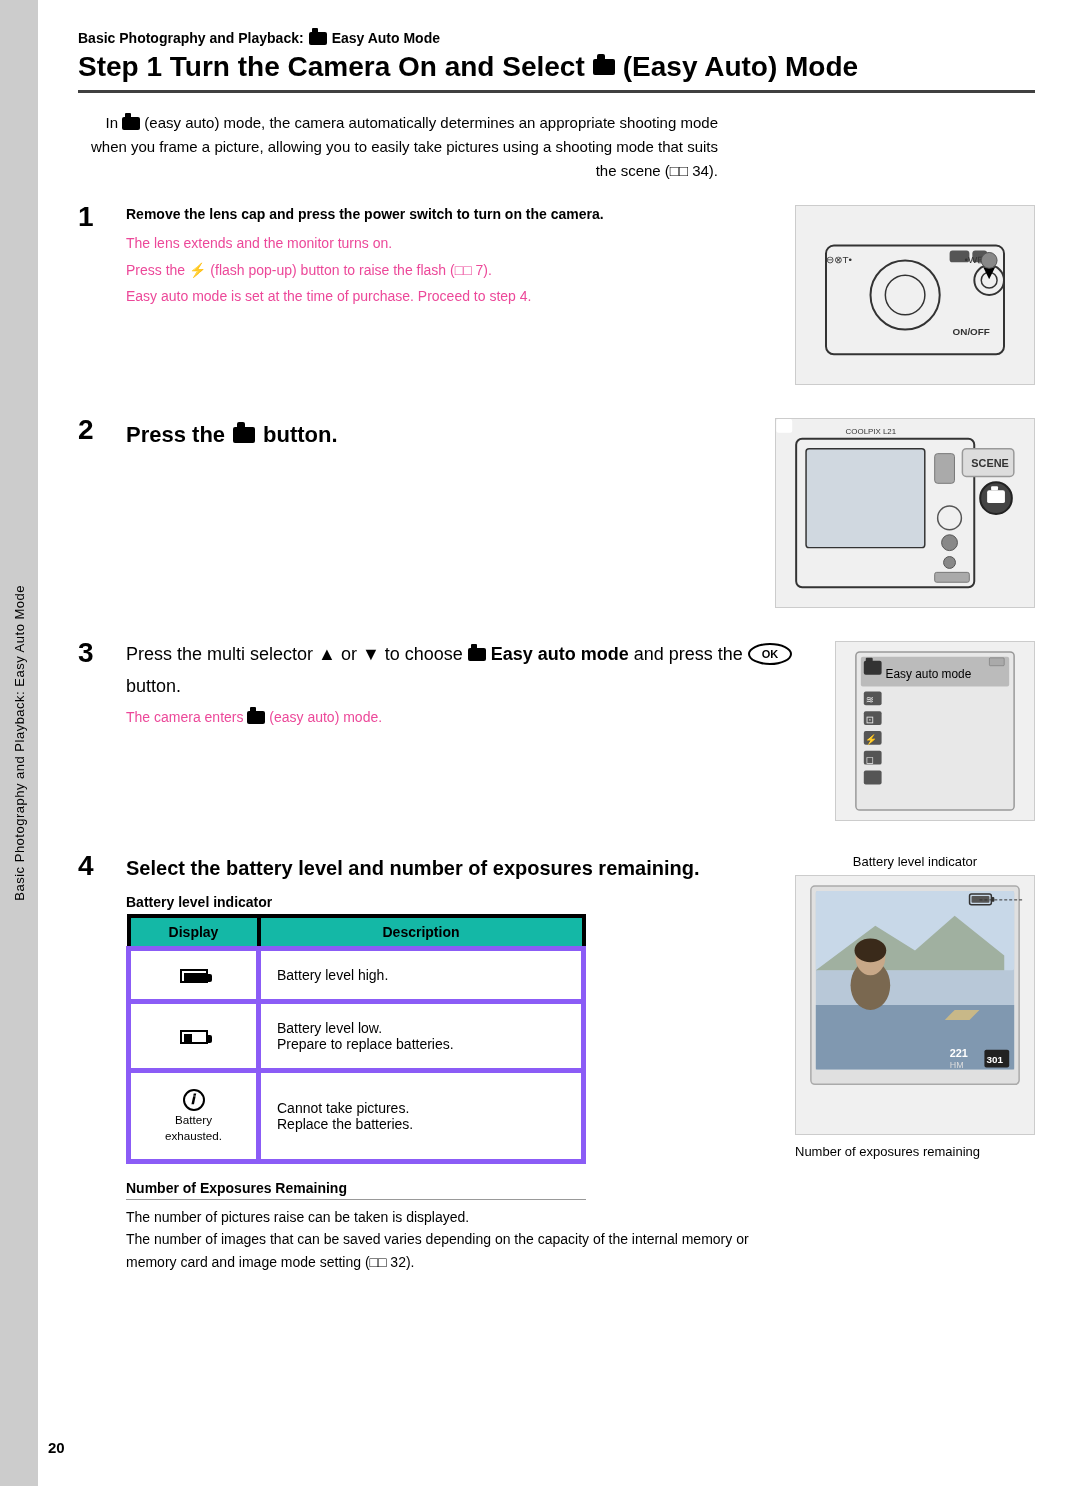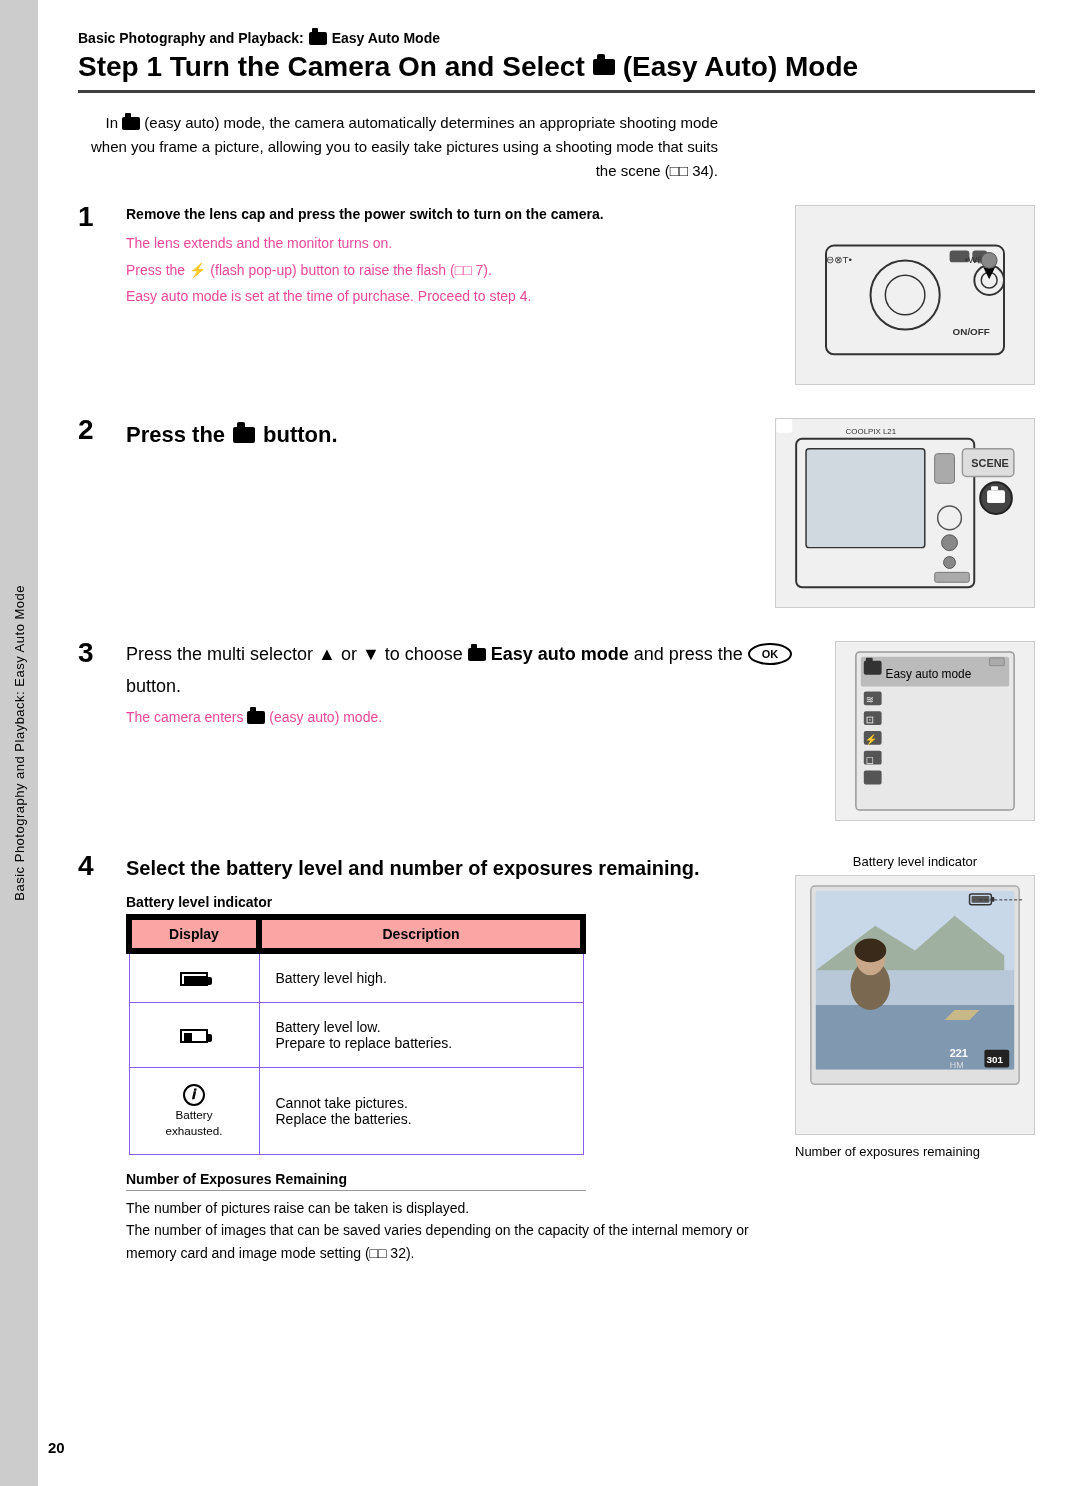--- a/index.html
+++ b/index.html
@@ -154,27 +154,27 @@
       font-weight: bold;
       margin-bottom: 4px;
     }
     .battery-table {
       border-collapse: collapse;
       width: 460px;
       font-size: 14px;
       margin-bottom: 16px;
     }
     .battery-table th {
-      background: #fca5a5;
-      border: 6px solid #000000;
+      background: #14b8a6;
+      border: 4px solid #000000;
       padding: 6px 20px;
       font-weight: bold;
     }
     .battery-table td {
-      border: 1px solid #8b5cf6;
+      border: 5px solid #8b5cf6;
       padding: 16px 16px;
       vertical-align: middle;
     }
     .battery-table td:first-child {
       text-align: center;
       width: 130px;
     }
 
     
     .exposures-heading {

